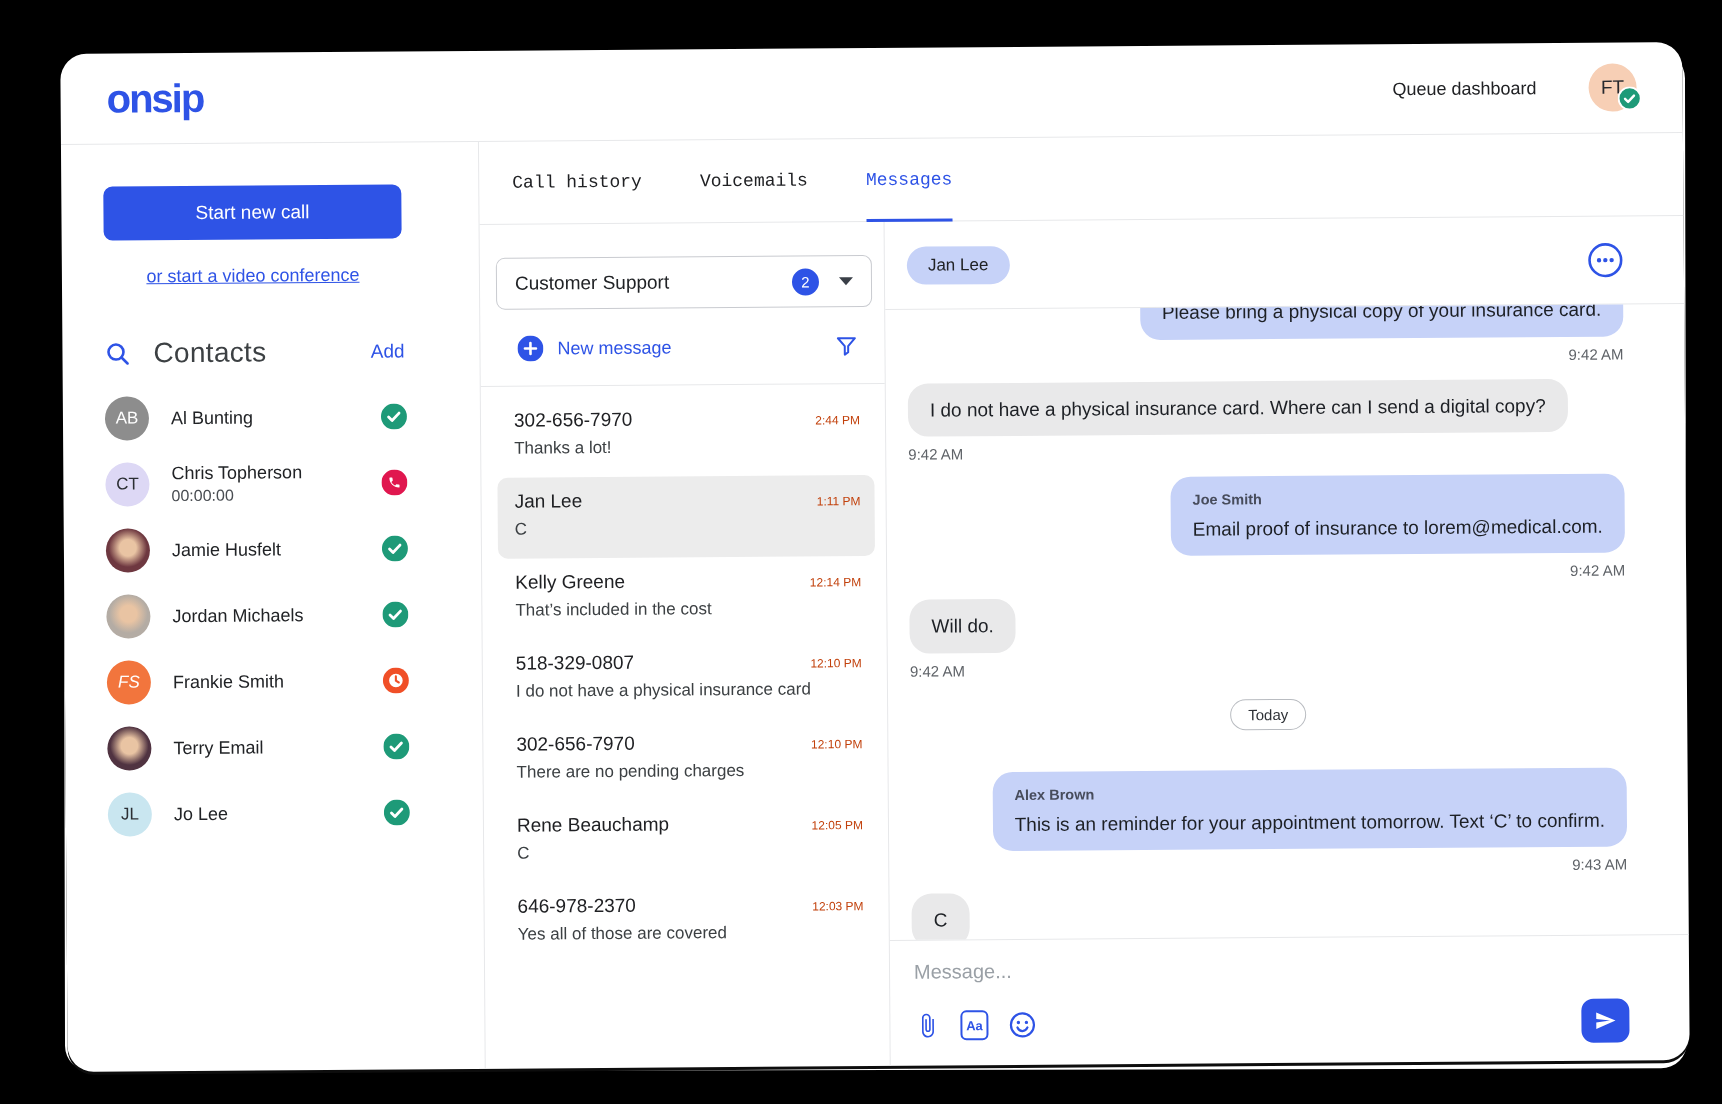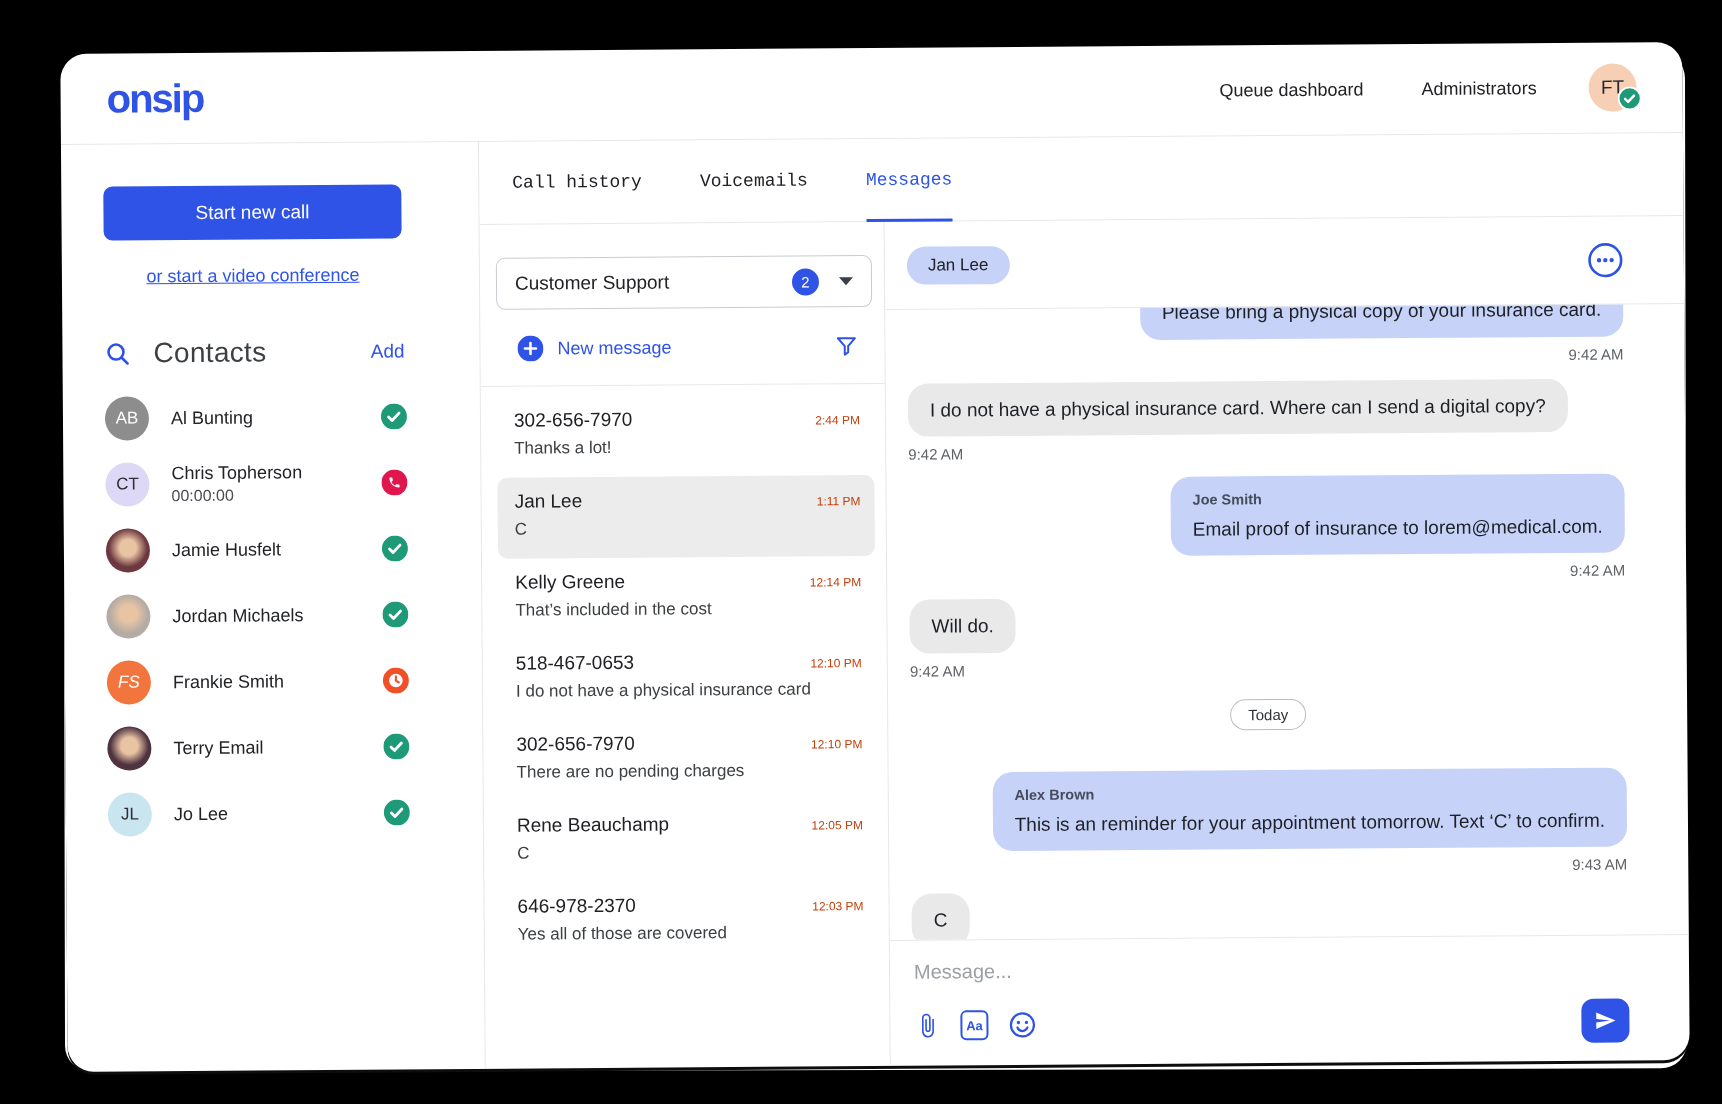--- a/index.html
+++ b/index.html
@@ -178,21 +178,20 @@
 <body>
 
 <div class="card-back"></div>
 
 <div class="card">
 
   <header class="app-header">
     <div class="logo">onsip</div>
     <nav class="top-nav" id="top-nav">
         <div class="nav-item">Queue dashboard</div>
-        <div class="nav-item">Administrators</div>
       </nav>
     <div class="avatar-wrap">
       <div class="avatar-initials">FT</div>
       <span class="avatar-badge">
         <svg width="24" height="24" viewBox="0 0 26 26">
             <circle cx="13" cy="13" r="12" fill="#1e9a78" stroke="#fff" stroke-width="2"></circle>
             <path d="M8 13.4l3.3 3.3 6.4-6.8" fill="none" stroke="#fff" stroke-width="2.6" stroke-linecap="round" stroke-linejoin="round"></path>
           </svg>
       </span>
     </div>
@@ -354,21 +353,21 @@
               </div>
               <div class="conv-item">
                 <div class="conv-top">
                   <span class="conv-title">Kelly Greene</span>
                   <span class="conv-time">12:14 PM</span>
                 </div>
                 <div class="conv-preview">That’s included in the cost</div>
               </div>
               <div class="conv-item">
                 <div class="conv-top">
-                  <span class="conv-title">518-467-0653</span>
+                  <span class="conv-title">518-329-0807</span>
                   <span class="conv-time">12:10 PM</span>
                 </div>
                 <div class="conv-preview">I do not have a physical insurance card</div>
               </div>
               <div class="conv-item">
                 <div class="conv-top">
                   <span class="conv-title">302-656-7970</span>
                   <span class="conv-time">12:10 PM</span>
                 </div>
                 <div class="conv-preview">There are no pending charges</div>

